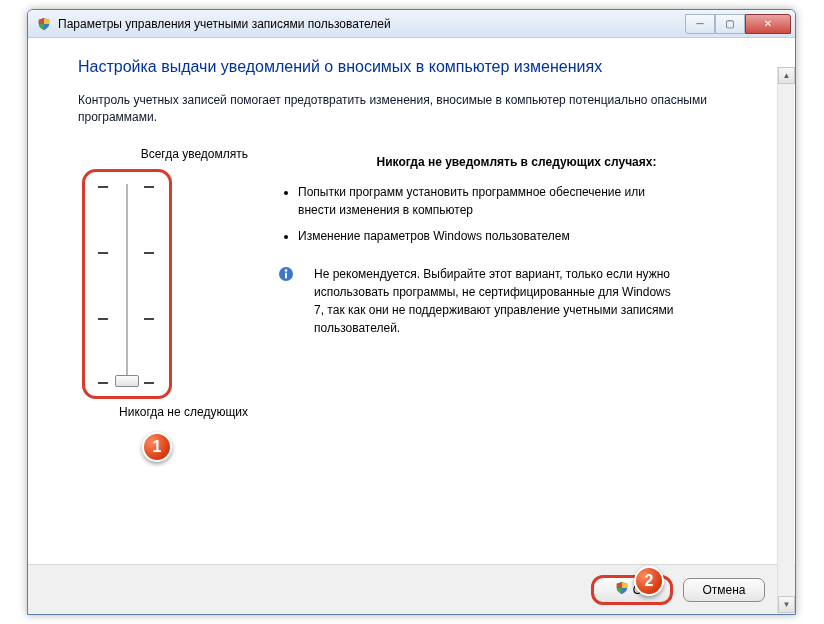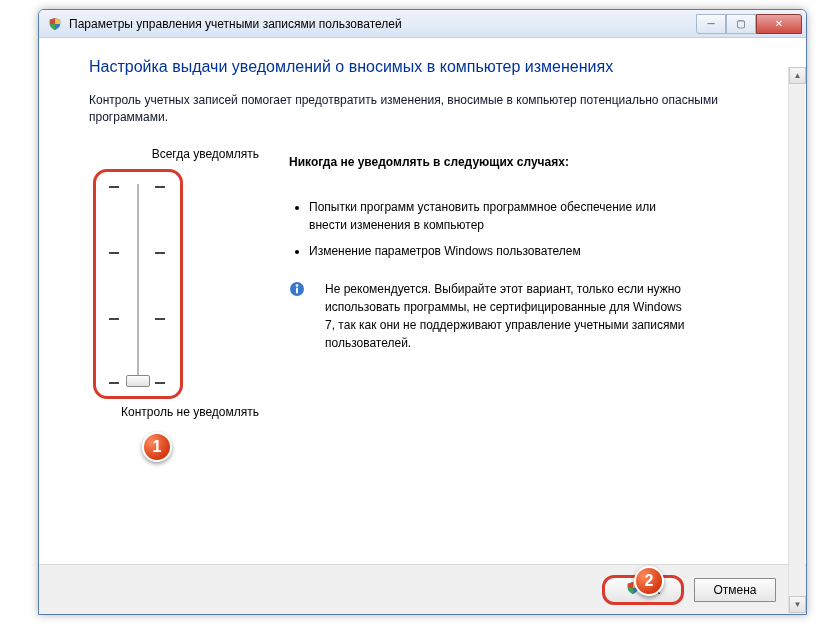--- a/index.html
+++ b/index.html
@@ -1,17 +1,17 @@
 <!DOCTYPE html>
 <html><head>
 <meta charset="utf-8">
 <style>
 * { box-sizing: border-box; margin: 0; padding: 0; }
 body { font-family: "Segoe UI", Tahoma, sans-serif; font-size: 12px; background: #fff; width: 824px; height: 624px; position: relative; overflow: hidden; }
-.window { position: absolute; left: 38px; top: 9px; width: 769px; height: 606px; border: 1px solid #5a7db0; border-radius: 6px 6px 0 0; background: #fff; box-shadow: 0 0 8px rgba(0,0,0,0.3); display: flex; flex-direction: column; }
+.window { position: absolute; left: 27px; top: 9px; width: 769px; height: 606px; border: 1px solid #5a7db0; border-radius: 6px 6px 0 0; background: #fff; box-shadow: 0 0 8px rgba(0,0,0,0.3); display: flex; flex-direction: column; }
 .titlebar { height: 28px; background: linear-gradient(to bottom, #f0f4fb, #d8e4f3); border-bottom: 1px solid #c0cee0; display: flex; align-items: center; padding: 0 4px 0 8px; border-radius: 5px 5px 0 0; }
 .titlebar-icon { width: 16px; height: 16px; margin-right: 6px; display:flex; align-items:center; justify-content:center;}
 .titlebar-title { flex: 1; font-size: 12px; color: #000; }
 .winbtns { display: flex; gap: 0; }
 .winbtn { width: 30px; height: 20px; border: 1px solid #a8b8cc; background: linear-gradient(to bottom,#f6f9fd,#dce6f3); display: flex; align-items: center; justify-content: center; font-size: 10px; color: #444; cursor: pointer; }
 .winbtn.close { width: 46px; background: linear-gradient(to bottom,#e9a3a0,#cf4b42); border-color:#8a3a34; color:#fff; border-radius: 0 3px 0 0;}
 .winbtn.min { border-radius: 0 0 0 3px; }
 .body { flex: 1; display: flex; flex-direction: column; position: relative; }
 .content { flex: 1; padding: 20px 40px 12px 50px; overflow: hidden; position: relative; }
 .scrollbar { position: absolute; right: 1px; top: 29px; bottom: 1px; width: 17px; background: #f0f0f0; border-left: 1px solid #e0e0e0; }
@@ -24,28 +24,28 @@
 .slider-col { width: 170px; text-align: right; }
 .slider-label-top { font-size: 12px; margin-bottom: 8px; margin-left: 4px;}
 .slider-label-bottom { font-size: 12px; margin-top: 6px; margin-left: 4px;}
 .slider-box { width: 90px; height: 230px; border: 3px solid #d83a2b; border-radius: 14px; margin-left: 4px; position: relative; background:#fff; padding: 12px 0; display:flex; justify-content:center;}
 .slider-box::after{content:"";} 
 .slider-track { width: 2px; height: 200px; background: #b8b8b8; position: relative; }
 .slider-tick-row { position:absolute; left:-28px; width:56px; display:flex; justify-content:space-between;}
 .tick { width: 10px; height: 2px; background: #444; }
 .slider-thumb { position: absolute; left: -11px; bottom: -3px; width: 24px; height: 12px; background: linear-gradient(to bottom,#fdfdfd,#e2e2e2); border: 1px solid #888; border-radius: 2px; cursor: pointer; }
 .desc-col { flex: 1; padding-left: 30px; padding-top: 8px; }
-.desc-head { font-size: 12px; font-weight: bold; margin-bottom: 29px; }
+.desc-head { font-size: 12px; font-weight: bold; margin-bottom: 14px; text-align: center; }
 .bullets { margin-left: 20px; margin-bottom: 20px; }
 .bullets li { font-size: 12px; line-height: 1.5; margin-bottom: 8px; max-width: 360px;}
 .info-row { display: flex; gap: 20px; max-width: 400px;}
 .info-icon { width: 16px; height: 16px; flex-shrink:0; margin-top:1px;}
 .info-text { font-size: 12px; line-height: 1.5; }
 .footer { height: 50px; border-top: 1px solid #d9d9d9; background: #f0f0f0; display: flex; align-items: center; justify-content: flex-end; padding-right: 30px; gap: 10px; }
-.btn { min-width: 82px; height: 24px; border: 1px solid #8a8a8a; background: linear-gradient(to bottom,#fdfdfd,#e6e6e6); border-radius: 1px; font-size: 12px; cursor: pointer; display:flex;align-items:center;justify-content:center;gap:4px;padding:0 10px;}
+.btn { min-width: 82px; height: 24px; border: 1px solid #8a8a8a; background: linear-gradient(to bottom,#fdfdfd,#e6e6e6); border-radius: 7px; font-size: 12px; cursor: pointer; display:flex;align-items:center;justify-content:center;gap:4px;padding:0 10px;}
 .btn.ok { border: 3px solid #d83a2b; border-radius: 12px; height: 30px; padding:0 12px;}
 .badge { position: absolute; width: 30px; height: 30px; border-radius: 50%; background: radial-gradient(circle at 30% 30%, #ff8a5c, #d63a12 70%); border: 2px solid #fff; color: #fff; font-weight: bold; font-size: 16px; display: flex; align-items: center; justify-content: center; box-shadow: 0 2px 4px rgba(0,0,0,0.4); z-index: 10;}
 .badge1 { left: 142px; top: 432px; }
 .badge2 { left: 634px; top: 566px; }
 .shield { width:14px; height:14px; }
 </style>
 </head>
 <body>
 
 <div class="window">
@@ -88,21 +88,21 @@
                   <span class="tick"></span>
                   <span class="tick"></span>
                 </div>
               <div class="slider-tick-row" style="top:198px;">
                   <span class="tick"></span>
                   <span class="tick"></span>
                 </div>
               <div class="slider-thumb"></div>
             </div>
           </div>
-          <div class="slider-label-bottom">Контроль не уведомлять</div>
+          <div class="slider-label-bottom">Никогда не следующих</div>
         </div>
 
         <div class="desc-col">
           <div class="desc-head">Никогда не уведомлять в следующих случаях:</div>
           <ul class="bullets">
             <li>Попытки программ установить программное обеспечение или внести изменения в компьютер</li>
             <li>Изменение параметров Windows пользователем</li>
           </ul>
           <div class="info-row">
             <span class="info-icon">

